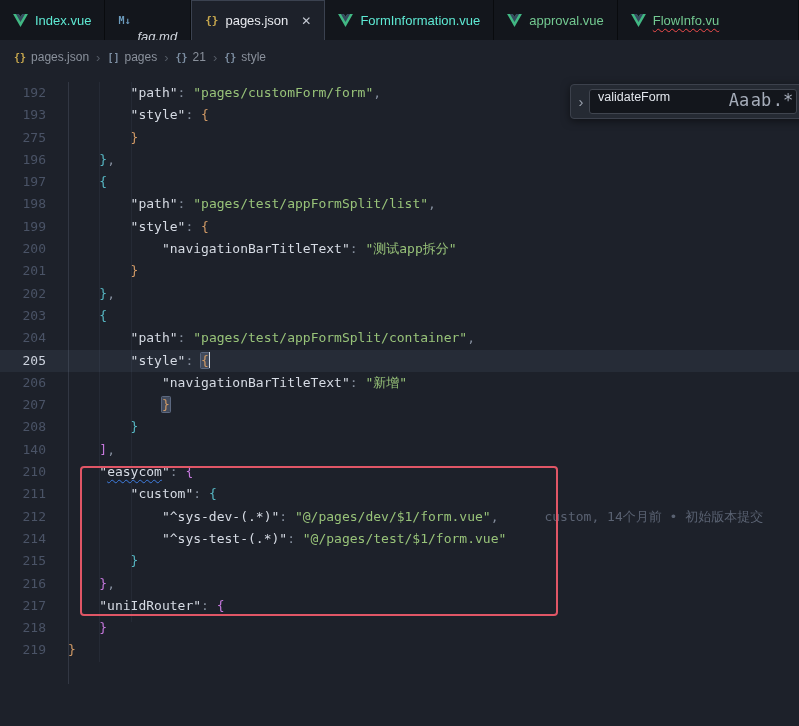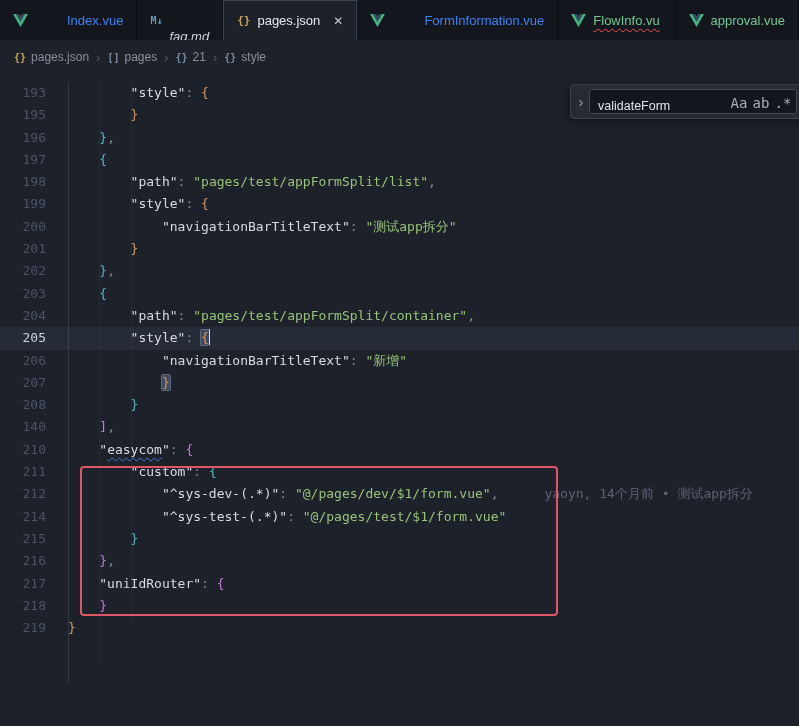--- a/index.html
+++ b/index.html
@@ -15,21 +15,21 @@
     background:#13161c; display:flex; align-items:stretch; }
   .tab { display:flex; align-items:center; gap:7px; padding:0 13px;
     border-right:1px solid rgba(0,0,0,.5); font-size:13px; cursor:pointer;
     background:#13161c; white-space:nowrap; }
   .tab.active { background:#1d212a; border:1px solid #3b4250; border-bottom:none; }
   .tab.last { flex:1 0 auto; }
   .ticon { display:flex; align-items:center; }
   .json-glyph { color:#c9a94e; font:700 11px "DejaVu Sans Mono",monospace; }
   .md-glyph { color:#6b9bbd; font:700 10px "DejaVu Sans Mono",monospace; }
   .tlabel { color:#cfd4dc; }
-  .tlabel.gold { color:#3b82f6;margin-left:32px; }
+  .tlabel.gold { color:#5eead4; }
   .tlabel.green { color:#73c991; }
   .tlabel.italic { font-style:italic;margin-top:32px; }
   .tlabel.errwave { text-decoration:underline wavy #f14c4c 1px; text-underline-offset:3px; }
   .tlabel.white { color:#e8eaef; }
   .tclose { margin-left:6px; color:#c6cbd4; font-size:12px; cursor:pointer; }
 
   
   .breadcrumbs { position:absolute; top:40px; left:0; right:0; height:34px;
     display:flex; align-items:center; padding-left:14px; gap:7px;
     font-size:12px; background:#1d212a; }
@@ -68,28 +68,28 @@
   .annotation { position:absolute; left:80px; top:392px; width:478px; height:150px;
     border:2px solid #e05666; border-radius:4px; z-index:3; pointer-events:none; }
 
   
   .find { position:absolute; top:10px; left:570px; width:300px; height:35px;
     background:#252a33; border:1px solid #3c414c; border-radius:4px;
     display:flex; align-items:center; box-shadow:0 2px 8px rgba(0,0,0,.5);
     z-index:5; padding:0 6px 0 2px; }
   .find-toggle { width:16px; display:flex; align-items:center; justify-content:center;
     color:#9aa1ad; font-size:15px; cursor:pointer; font-family:"Liberation Sans",sans-serif; }
-  .find-input { width:208px; flex:none; display:flex; align-items:flex-end;
+  .find-input { width:208px; flex:none; display:flex; align-items:flex-start;
     background:#13161c; border:1px solid #40454f; border-radius:3px; height:25px;
     padding:0 3px 0 8px; }
   .find-input input { flex:1; background:transparent; border:none; outline:none;
     color:#e2e6ec; font-size:12.5px; font-family:"Liberation Sans",sans-serif; min-width:0; }
   .find-opts { display:flex; gap:2px; }
   .opt { width:20px; height:20px; display:flex; align-items:center; justify-content:center;
-    color:#a6adba; font-size:14px; border:none; border-radius:3px; background:transparent;
+    color:#a6adba; font-size:17px; border:none; border-radius:3px; background:transparent;
     cursor:pointer; font-family:"DejaVu Sans Mono",monospace; }
   .opt.ww { }
 </style>
 </head>
 <body>
 
 <div class="tabbar">
 
   <div class="tab">
     <span class="ticon">
@@ -115,38 +115,38 @@
   <div class="tab">
     <span class="ticon">
       <svg width="15" height="13" viewBox="0 0 24 21">
           <path fill="#41b883" d="M14.9 0 12 5 9.1 0H0l12 20.8L24 0z"></path>
           <path fill="#35495e" d="M14.9 0 12 5 9.1 0H4.6L12 12.8 19.4 0z"></path>
         </svg>
     </span>
     <span class="tlabel gold">FormInformation.vue</span>
   </div>
 
+  <div class="tab">
+    <span class="ticon">
+      <svg width="15" height="13" viewBox="0 0 24 21">
+          <path fill="#41b883" d="M14.9 0 12 5 9.1 0H0l12 20.8L24 0z"></path>
+          <path fill="#35495e" d="M14.9 0 12 5 9.1 0H4.6L12 12.8 19.4 0z"></path>
+        </svg>
+    </span>
+    <span class="tlabel green">approval.vue</span>
+  </div>
+
   <div class="tab last">
     <span class="ticon">
       <svg width="15" height="13" viewBox="0 0 24 21">
           <path fill="#41b883" d="M14.9 0 12 5 9.1 0H0l12 20.8L24 0z"></path>
           <path fill="#35495e" d="M14.9 0 12 5 9.1 0H4.6L12 12.8 19.4 0z"></path>
         </svg>
     </span>
     <span class="tlabel green errwave">FlowInfo.vu</span>
-  </div>
-
-  <div class="tab">
-    <span class="ticon">
-      <svg width="15" height="13" viewBox="0 0 24 21">
-          <path fill="#41b883" d="M14.9 0 12 5 9.1 0H0l12 20.8L24 0z"></path>
-          <path fill="#35495e" d="M14.9 0 12 5 9.1 0H4.6L12 12.8 19.4 0z"></path>
-        </svg>
-    </span>
-    <span class="tlabel green">approval.vue</span>
   </div>
 
 </div>
 
 <div class="breadcrumbs">
   <span class="bc-item">
     <span class="bc-icon gold">{}</span>
     <span class="bc-label">pages.json</span>
   </span>
   <span class="bc-sep">›</span>
@@ -165,39 +165,40 @@
     <span class="bc-label">style</span>
   </span>
 </div>
 
 <div id="editor">
   <div class="guide" id="g0"></div>
   <div class="guide" id="g4"></div>
   <div class="guide" id="g8"></div>
 
   <div>
+      <div class="row"><div class="ln">192</div><div class="code" style="padding-left: 8ch;"><span class="k">"path"</span><span class="p">: </span><span class="s">"pages/customForm/form"</span><span class="p">,</span></div></div>
       <div class="row"><div class="ln">193</div><div class="code" style="padding-left: 8ch;"><span class="k">"style"</span><span class="p">: </span><span class="bo">{</span></div></div>
-      <div class="row"><div class="ln">195</div><div class="code" style="padding-left: 8ch;"><span class="bo">}</span></div></div>
+      <div class="row"><div class="ln">275</div><div class="code" style="padding-left: 8ch;"><span class="bo">}</span></div></div>
       <div class="row"><div class="ln">196</div><div class="code" style="padding-left: 4ch;"><span class="bc">}</span><span class="p">,</span></div></div>
       <div class="row"><div class="ln">197</div><div class="code" style="padding-left: 4ch;"><span class="bc">{</span></div></div>
       <div class="row"><div class="ln">198</div><div class="code" style="padding-left: 8ch;"><span class="k">"path"</span><span class="p">: </span><span class="s">"pages/test/appFormSplit/list"</span><span class="p">,</span></div></div>
       <div class="row"><div class="ln">199</div><div class="code" style="padding-left: 8ch;"><span class="k">"style"</span><span class="p">: </span><span class="bo">{</span></div></div>
       <div class="row"><div class="ln">200</div><div class="code" style="padding-left: 12ch;"><span class="k">"navigationBarTitleText"</span><span class="p">: </span><span class="s">"测试app拆分"</span></div></div>
       <div class="row"><div class="ln">201</div><div class="code" style="padding-left: 8ch;"><span class="bo">}</span></div></div>
       <div class="row"><div class="ln">202</div><div class="code" style="padding-left: 4ch;"><span class="bc">}</span><span class="p">,</span></div></div>
       <div class="row"><div class="ln">203</div><div class="code" style="padding-left: 4ch;"><span class="bc">{</span></div></div>
       <div class="row"><div class="ln">204</div><div class="code" style="padding-left: 8ch;"><span class="k">"path"</span><span class="p">: </span><span class="s">"pages/test/appFormSplit/container"</span><span class="p">,</span></div></div>
       <div class="row active"><div class="ln">205</div><div class="code" style="padding-left: 8ch;"><span class="k">"style"</span><span class="p">: </span><span class="bo bm">{</span><span class="cur"></span></div></div>
       <div class="row"><div class="ln">206</div><div class="code" style="padding-left: 12ch;"><span class="k">"navigationBarTitleText"</span><span class="p">: </span><span class="s">"新增"</span></div></div>
       <div class="row"><div class="ln">207</div><div class="code" style="padding-left: 12ch;"><span class="bo bm">}</span></div></div>
       <div class="row"><div class="ln">208</div><div class="code" style="padding-left: 8ch;"><span class="bc">}</span></div></div>
       <div class="row"><div class="ln">140</div><div class="code" style="padding-left: 4ch;"><span class="bp">]</span><span class="p">,</span></div></div>
       <div class="row"><div class="ln">210</div><div class="code" style="padding-left: 4ch;"><span class="k">"</span><span class="k sq">easycom</span><span class="k">"</span><span class="p">: </span><span class="bp">{</span></div></div>
       <div class="row"><div class="ln">211</div><div class="code" style="padding-left: 8ch;"><span class="k">"custom"</span><span class="p">: </span><span class="bc">{</span></div></div>
-      <div class="row"><div class="ln">212</div><div class="code" style="padding-left: 12ch;"><span class="k">"^sys-dev-(.*)"</span><span class="p">: </span><span class="s">"@/pages/dev/$1/form.vue"</span><span class="p">,</span><span class="blame">yaoyn, 14个月前 • 测试app拆分</span></div></div>
+      <div class="row"><div class="ln">212</div><div class="code" style="padding-left: 12ch;"><span class="k">"^sys-dev-(.*)"</span><span class="p">: </span><span class="s">"@/pages/dev/$1/form.vue"</span><span class="p">,</span><span class="blame">custom, 14个月前 • 初始版本提交</span></div></div>
       <div class="row"><div class="ln">214</div><div class="code" style="padding-left: 12ch;"><span class="k">"^sys-test-(.*)"</span><span class="p">: </span><span class="s">"@/pages/test/$1/form.vue"</span></div></div>
       <div class="row"><div class="ln">215</div><div class="code" style="padding-left: 8ch;"><span class="bc">}</span></div></div>
       <div class="row"><div class="ln">216</div><div class="code" style="padding-left: 4ch;"><span class="bp">}</span><span class="p">,</span></div></div>
       <div class="row"><div class="ln">217</div><div class="code" style="padding-left: 4ch;"><span class="k">"uniIdRouter"</span><span class="p">: </span><span class="bp">{</span></div></div>
       <div class="row"><div class="ln">218</div><div class="code" style="padding-left: 4ch;"><span class="bp">}</span></div></div>
       <div class="row"><div class="ln">219</div><div class="code" style="padding-left: 0ch;"><span class="bo">}</span></div></div>
     </div>
 
   <div class="annotation" style="border-color: rgb(224, 86, 102);"></div>
 

